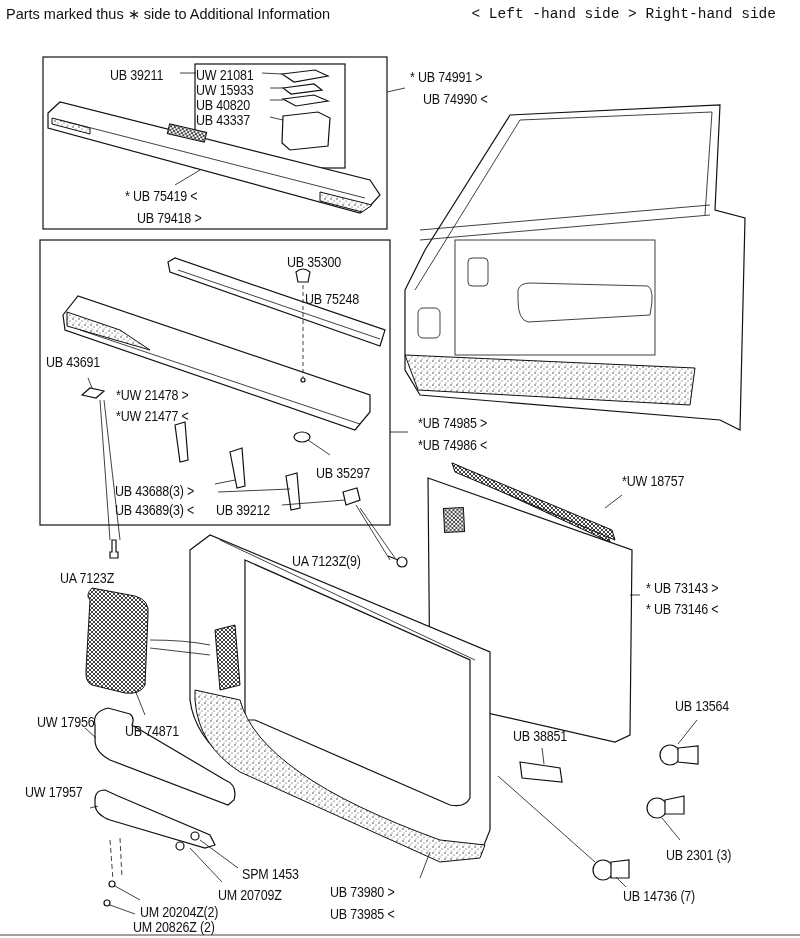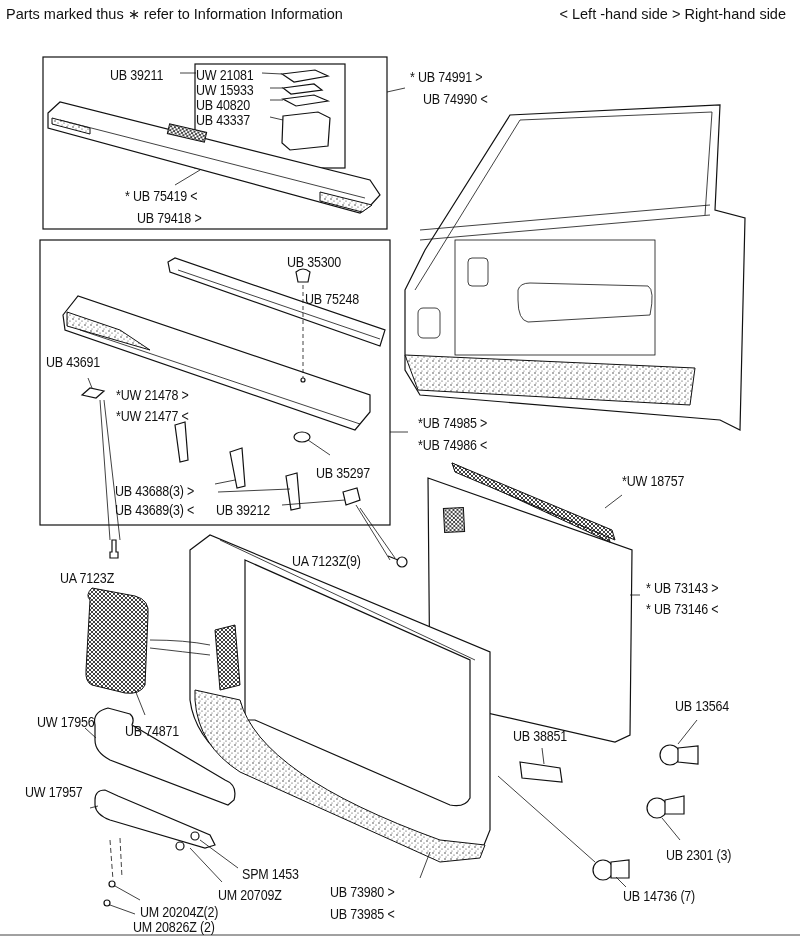--- a/index.html
+++ b/index.html
@@ -1,34 +1,34 @@
 <!DOCTYPE html>
 <html><head>
 <meta charset="utf-8">
 <style>
   html, body { margin: 0; padding: 0; background: #ffffff; }
   body { width: 800px; height: 938px; position: relative; overflow: hidden;
          font-family: "Liberation Sans", "DejaVu Sans", sans-serif; color: #111; }
   .hdr { position: absolute; top: 6px; font-size: 14.5px; white-space: nowrap; }
   #hdr-left { left: 6px; }
-  #hdr-right { right: 14px; }
+  #hdr-right { right: 24px; font-family: Liberation Mono, monospace; }
   svg#art { position: absolute; left: 0; top: 0; width: 800px; height: 938px; }
   .lbl { position: absolute; font-size: 14.5px; line-height: 16px; white-space: nowrap;
          font-family: "Liberation Sans Narrow", "Liberation Sans", sans-serif;
          transform: scaleX(0.86); transform-origin: left top; letter-spacing: -0.2px; }
   .ln { stroke: #111; stroke-width: 1.2; fill: none; }
   .thin { stroke: #111; stroke-width: 0.8; fill: none; }
   .fillw { fill: #fff; stroke: #111; stroke-width: 1.2; }
   .dot { fill: url(#stipple); stroke: #111; stroke-width: 1; }
   .mesh { fill: url(#hatch); stroke: #111; stroke-width: 1; }
 </style>
 </head>
 <body>
 
-<div class="hdr" id="hdr-left">Parts marked thus ∗ refer to Information Information</div>
+<div class="hdr" id="hdr-left">Parts marked thus ∗ side to Additional Information</div>
 <div class="hdr" id="hdr-right">&lt; Left -hand side   &gt; Right-hand side</div>
 
 <svg id="art" viewBox="0 0 800 938">
   <defs>
     <pattern id="stipple" width="6" height="6" patternUnits="userSpaceOnUse">
       <rect width="6" height="6" fill="#fff"></rect>
       <circle cx="1" cy="1" r="0.7" fill="#222"></circle>
       <circle cx="4" cy="3" r="0.6" fill="#333"></circle>
       <circle cx="2" cy="5" r="0.5" fill="#444"></circle>
     </pattern>

